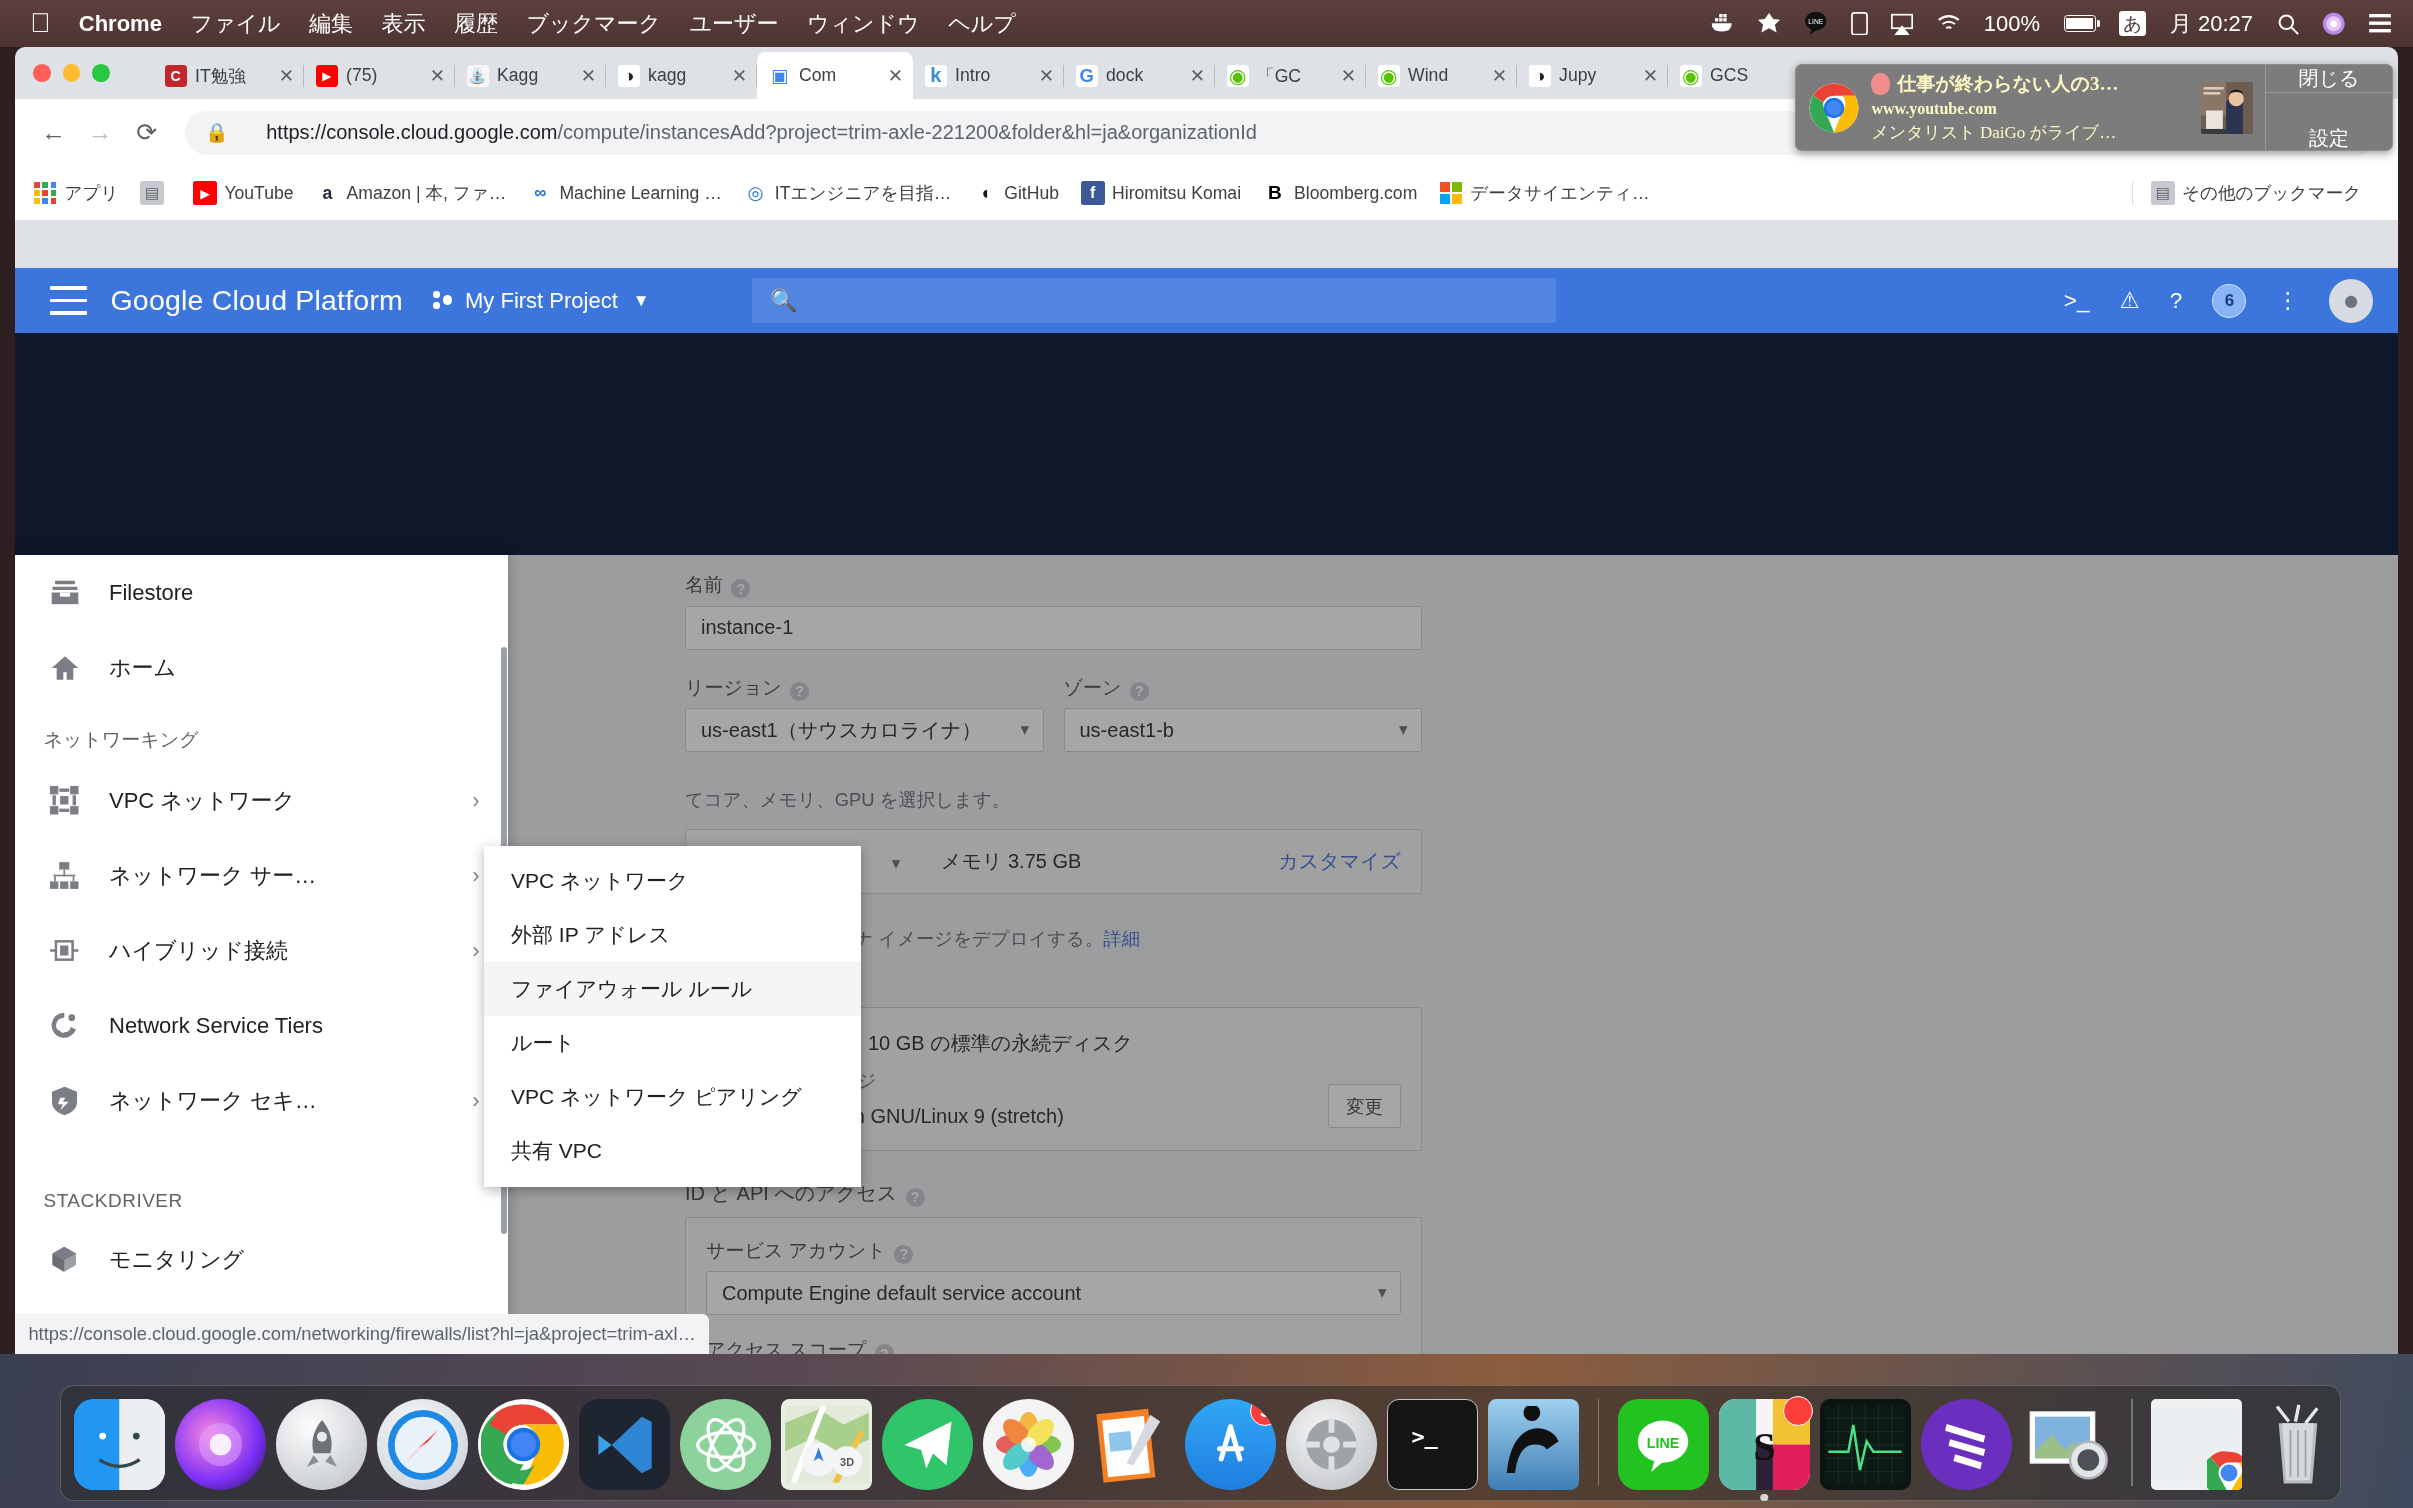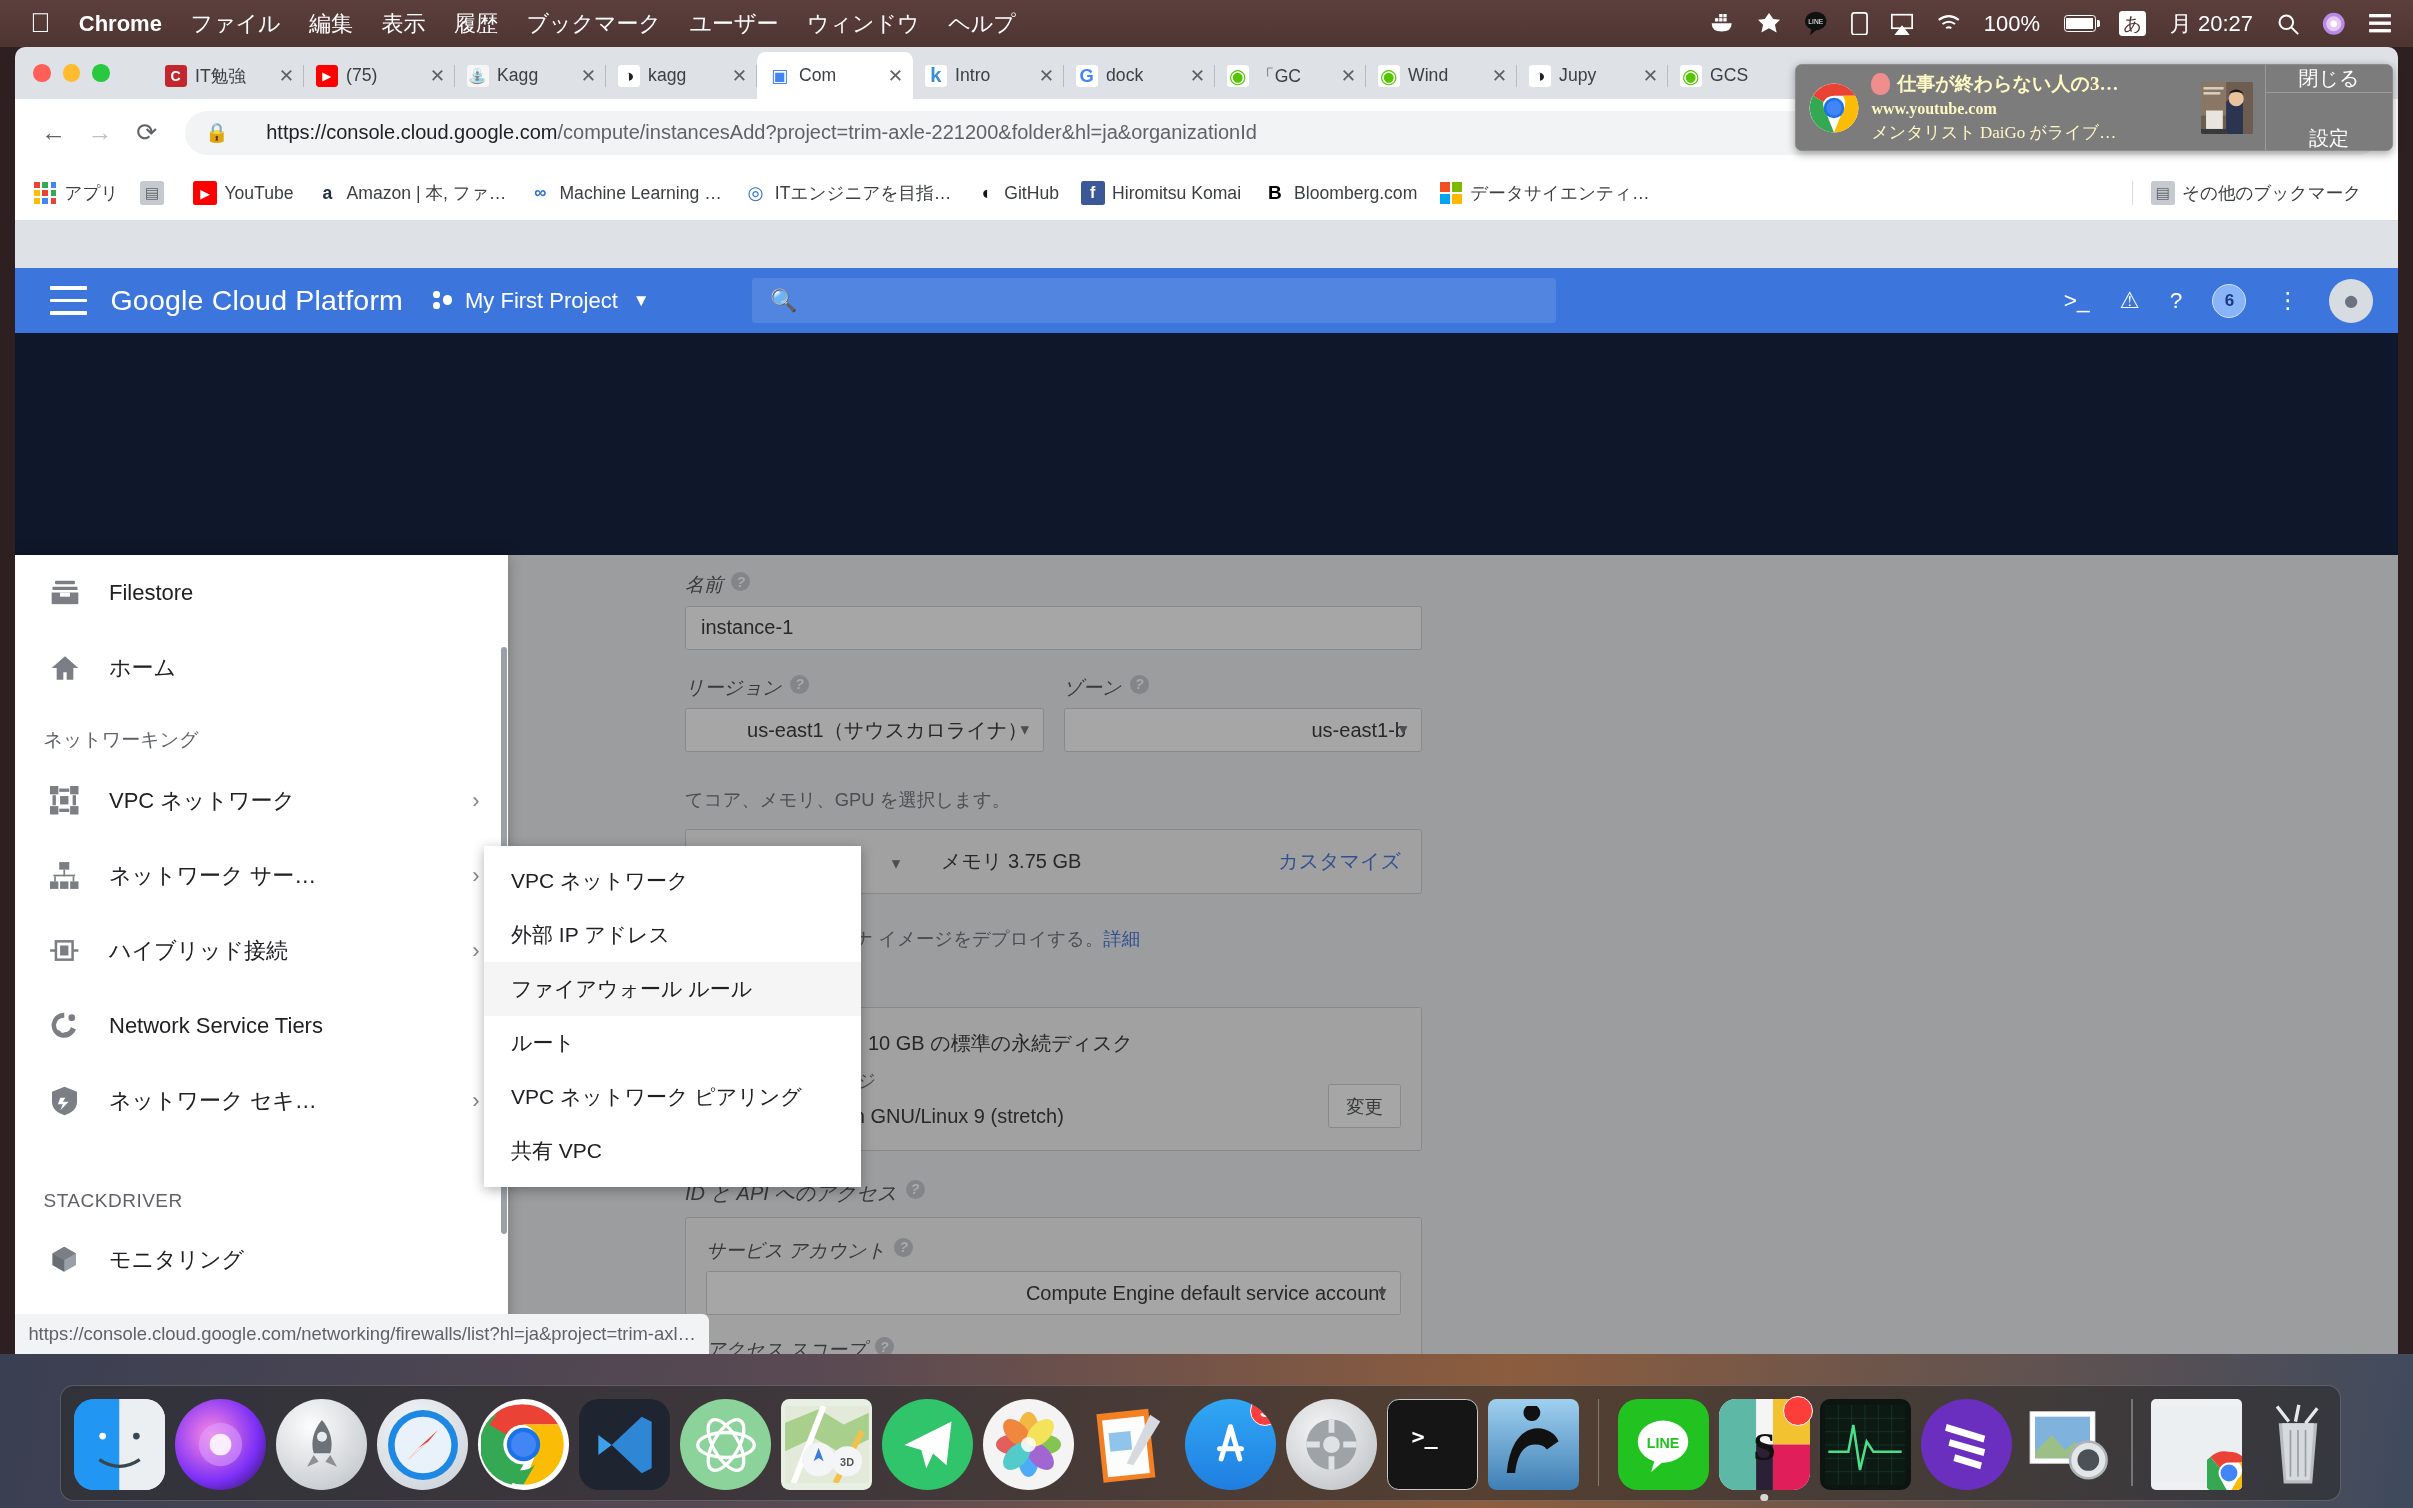--- a/index.html
+++ b/index.html
@@ -119,28 +119,28 @@
     border:1.7px solid #cfe0fb;
   }
   .avatar-big { width:44px;height:44px;border-radius:50%;background:#d7dce2;
     display:flex;align-items:center;justify-content:center;color:#6b7280;font-size:28.5px;}
 
   
   .content { position:absolute; top:287px; left:0; right:0; bottom:0; background:#e8eaed; }
   .scrim { position:absolute; inset:0; background:rgba(50,50,50,.42); z-index:25; }
 
   .form-col { position:absolute; left:670px; top:17px; width:737px; color:#202124; }
-  .field-label { font-size:19px; color:#3c4043; display:flex; align-items:flex-start; gap:8.4px; margin-bottom:7.5px;font-style:italic;}
+  .field-label { font-size:19px; color:#3c4043; display:flex; align-items:flex-end; gap:8.4px; margin-bottom:7.5px;}
   .qm { width:19px;height:19px;border-radius:50%;background:#bdc1c6;color:#fff;font-size:14.2px;
         display:inline-flex;align-items:center;justify-content:center; font-weight:bold;}
   .input {
     height:44px; border:0.8px solid #c6c9cd; background:#fafafa; border-radius:2.5px;
     display:flex; align-items:center; padding:0 15px; font-size:20px; color:#202124;
   }
-  .select { position:relative;justify-content:flex-end; }
+  .select { position:relative; }
   .select:after {
     content:"▾"; position:absolute; right:13.4px; top:50%; transform:translateY(-52%);
     font-size:17px; color:#5f6368;
   }
   .row2 { display:flex; gap:20px; margin-top:25px; }
   .row2 > div { flex:1 1 0; }
   .machine-box { border:0.8px solid #c6c9cd; background:#f1f1f1; border-radius:2.5px;
                  margin-top:17px; height:65px; display:flex; align-items:center; padding:0 20px; gap:34px; }
   .helper { font-size:18.4px; color:#5f6368; margin-top:20px; }
   .link { color:#3367d6; }

